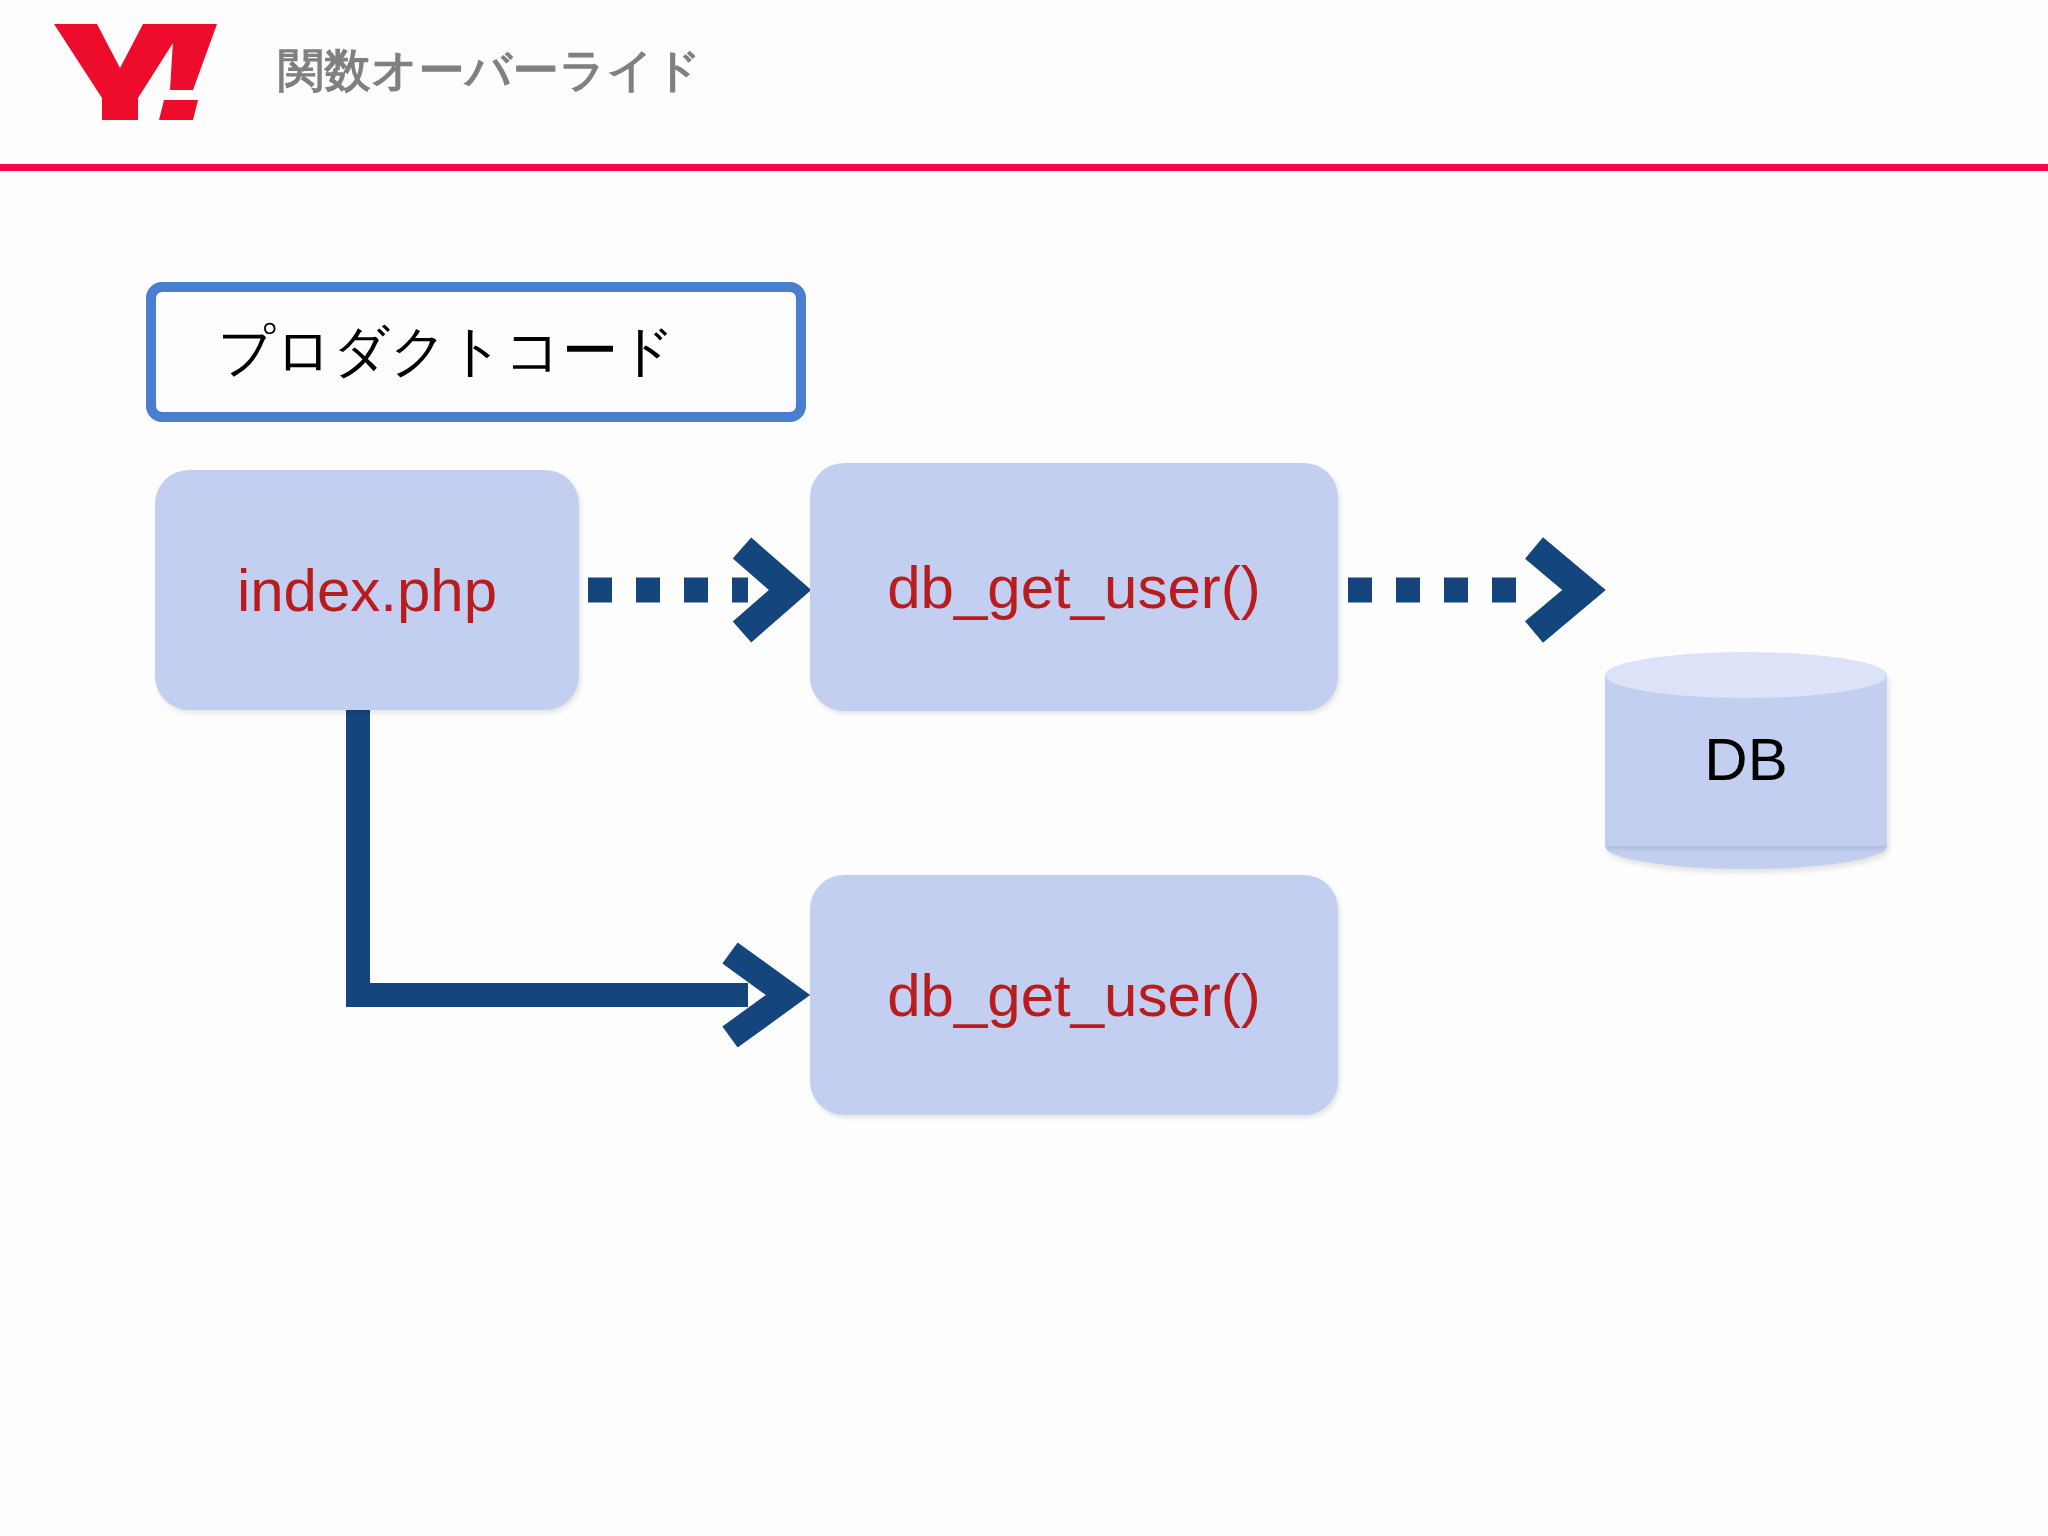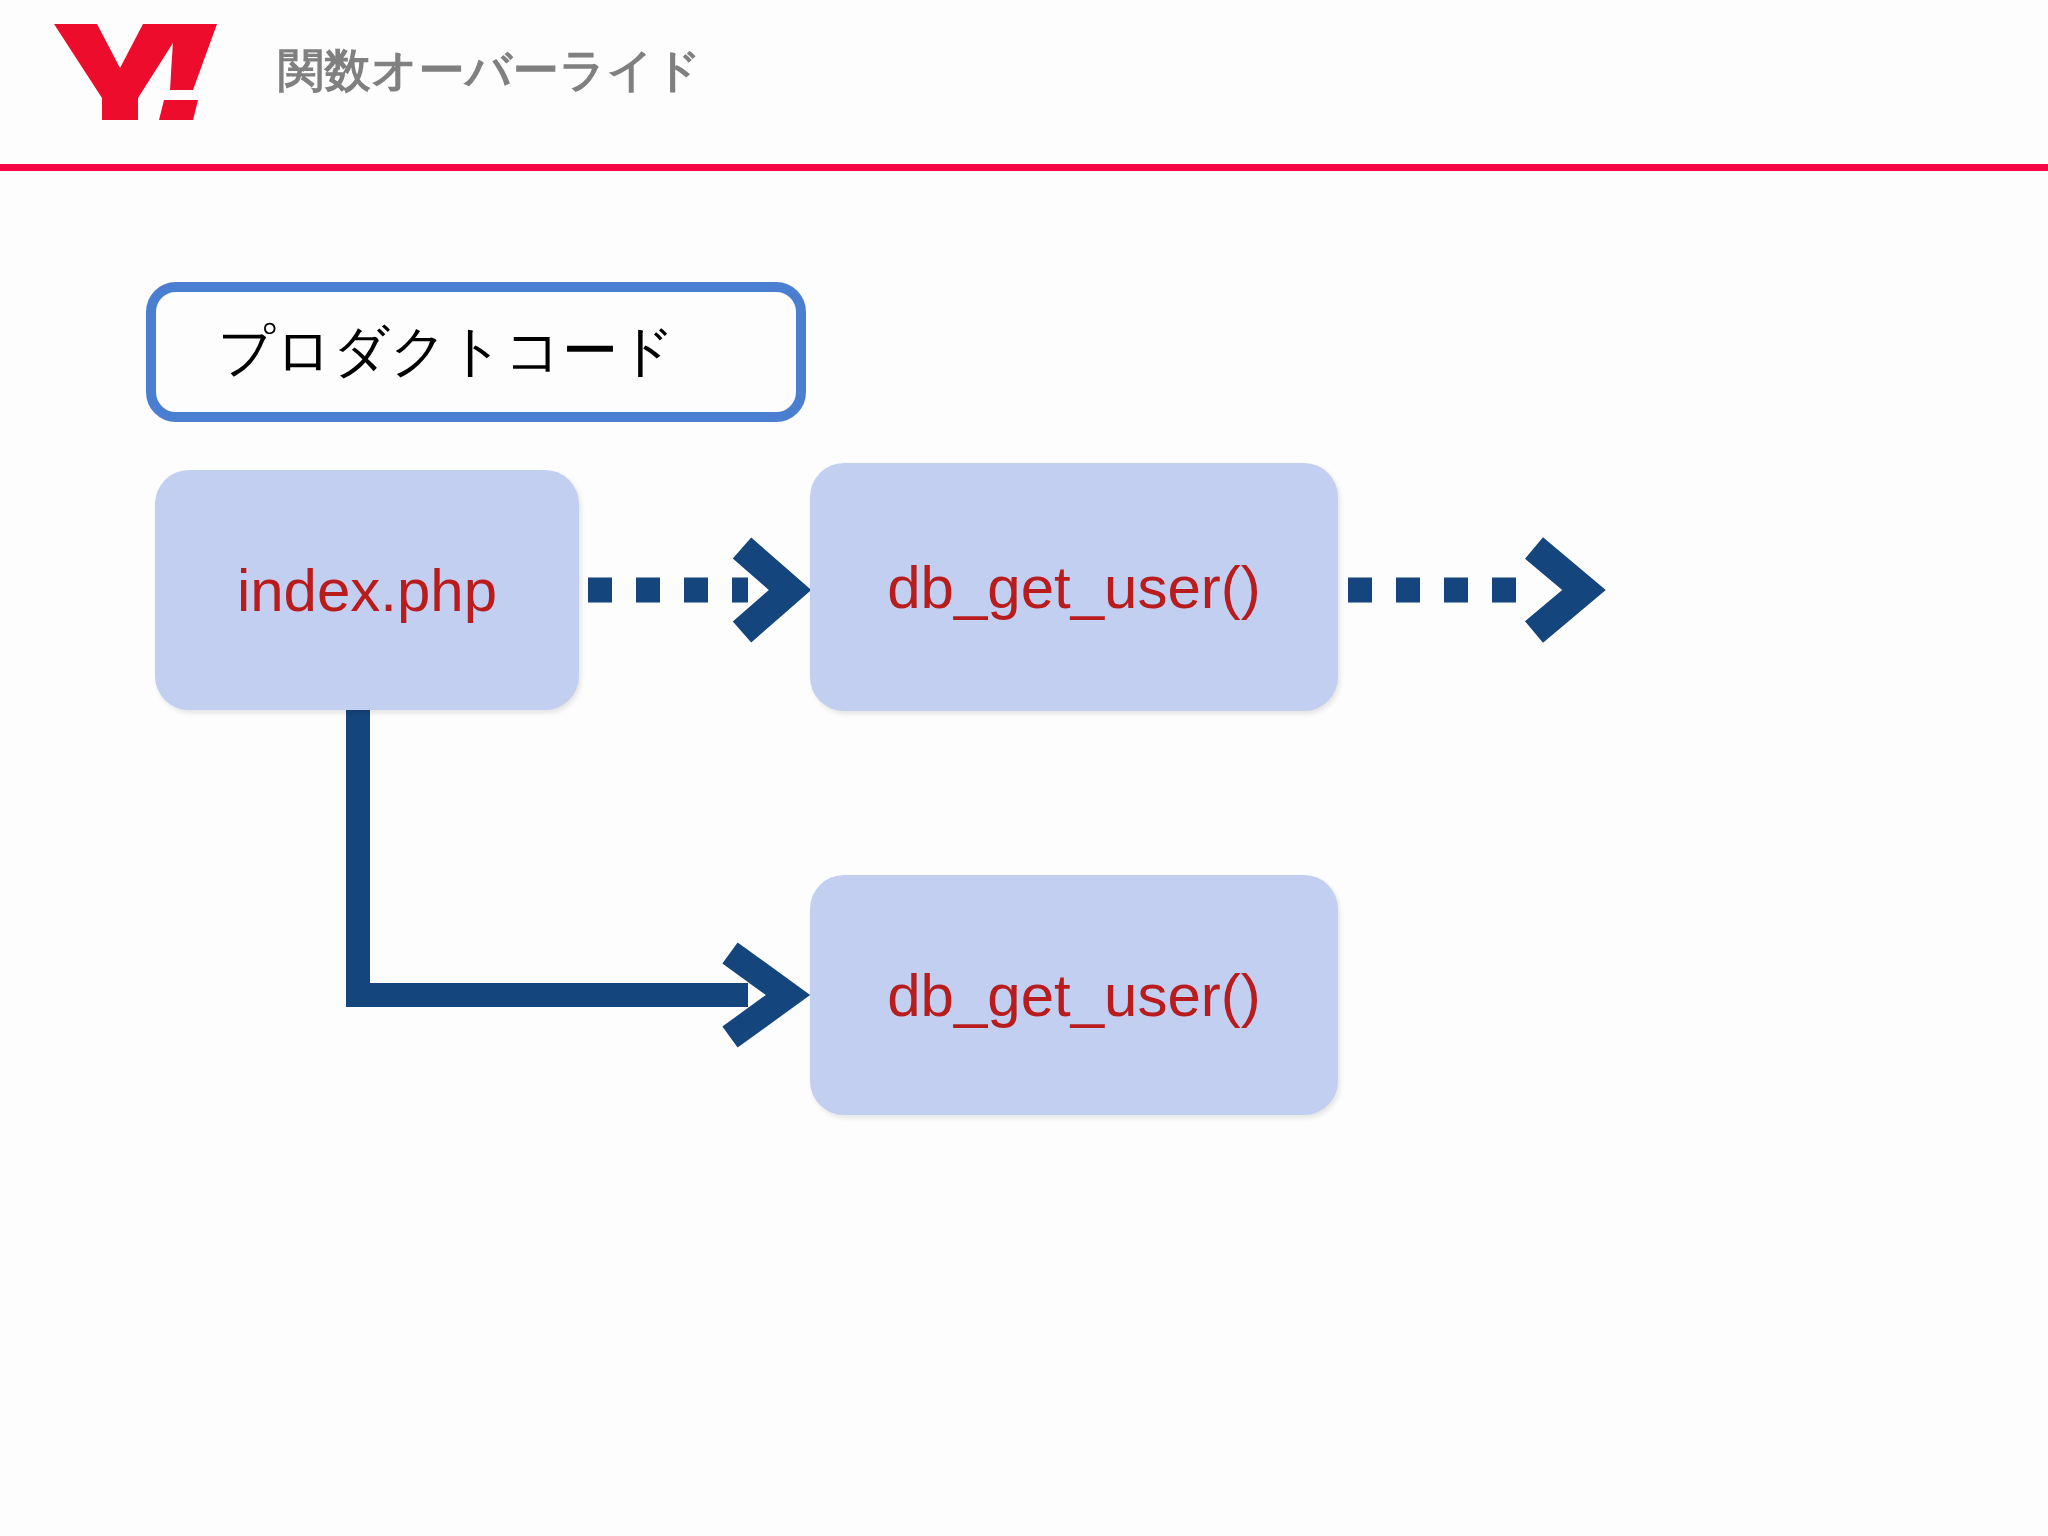--- a/index.html
+++ b/index.html
@@ -56,21 +56,21 @@
     left: 0;
     top: 170px;
     width: 2048px;
     height: 1366px;
   }
 
   
   .legend-chip {
     position: absolute;
     background: #fdfdfd;
-    border-radius: 30px;
+    border-radius: 16px;
     box-sizing: border-box;
     display: flex;
     align-items: center;
     font-size: 56px;
     color: #000000;
     white-space: nowrap;
   }
   #chip-product {
     left: 146px;
     top: 112px;
@@ -215,14 +215,20 @@
   </div>
 
   <div class="node-box" id="node-fn-prod">
     <span>db_get_user()</span>
   </div>
 
   <div class="node-box" id="node-fn-test">
     <span>db_get_user()</span>
   </div>
 
+  <div id="node-db">
+    <div id="db-bottom"></div>
+    <div id="db-body"></div>
+    <div id="db-top"></div>
+    <div id="db-label">DB</div>
+  </div>
 
 </div>
 
 </body></html>

